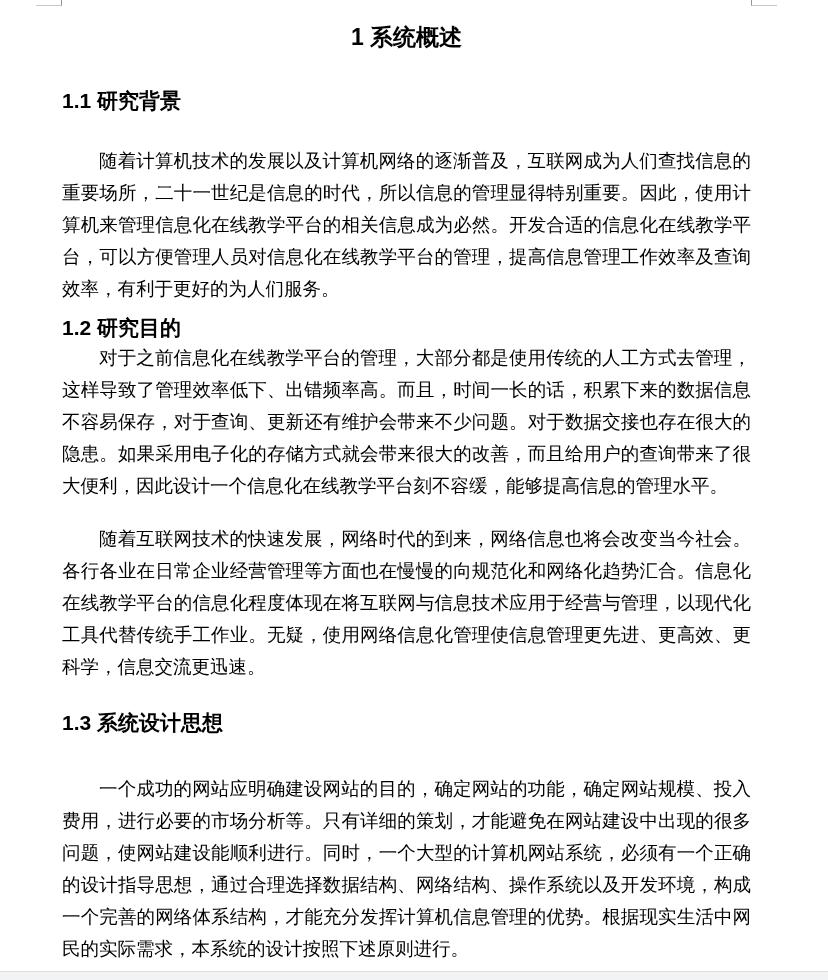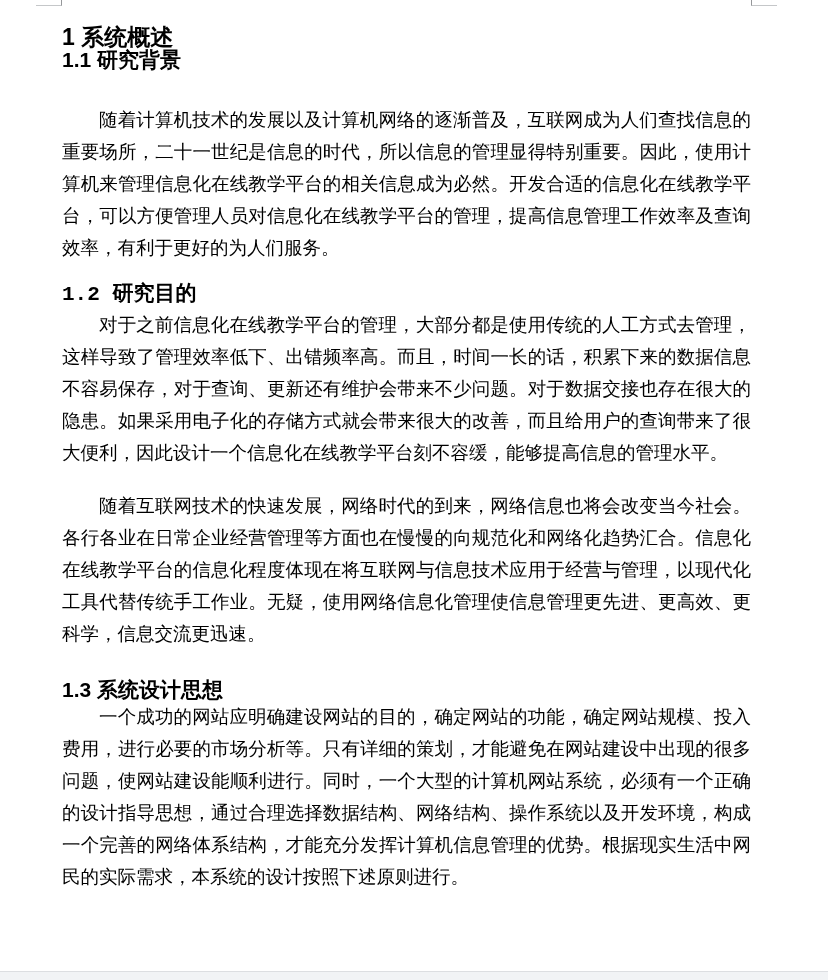--- a/index.html
+++ b/index.html
@@ -40,49 +40,50 @@
     top: 0;
     width: 689px;
   }
 
   .chapter-title {
     margin: 25px 0 0 0;
     font-family: "Liberation Sans", "DejaVu Sans", sans-serif;
     font-weight: bold;
     font-size: 23px;
     line-height: 24px;
+    text-align: center;
     color: #000000;
   }
 
   h2.section-heading {
     margin: 0;
     font-family: "Liberation Sans", "DejaVu Sans", sans-serif;
     font-weight: bold;
     font-size: 21px;
     line-height: 22px;
     color: #000000;
   }
-  #heading-1-1 { }
-  #heading-1-2 { margin-top: 20px; font-family: Liberation Mono, monospace; }
+  #heading-1-1 { margin-top: 41px; }
+  #heading-1-2 { margin-top: 12px; }
   #heading-1-3 { margin-top: 29px; }
 
   p.body-paragraph {
     margin: 0;
     font-family: "Liberation Serif", "DejaVu Serif", serif;
     font-size: 18.5px;
     line-height: 32px;
     text-align: justify;
     text-justify: inter-ideograph;
     text-indent: 2em;
     color: #000000;
   }
   #para-1-1-0 { margin-top: 33px; }
   #para-1-2-0 { margin-top: 21px; }
   #para-1-2-1 { margin-top: 3px; }
-  #para-1-3-0 { }
+  #para-1-3-0 { margin-top: 39px; }
 
   
   .bottom-strip {
     position: absolute;
     left: 0;
     right: 0;
     top: 971px;
     height: 9px;
     background: #f1f3f5;
     border-top: 1px solid #dcdee1;

